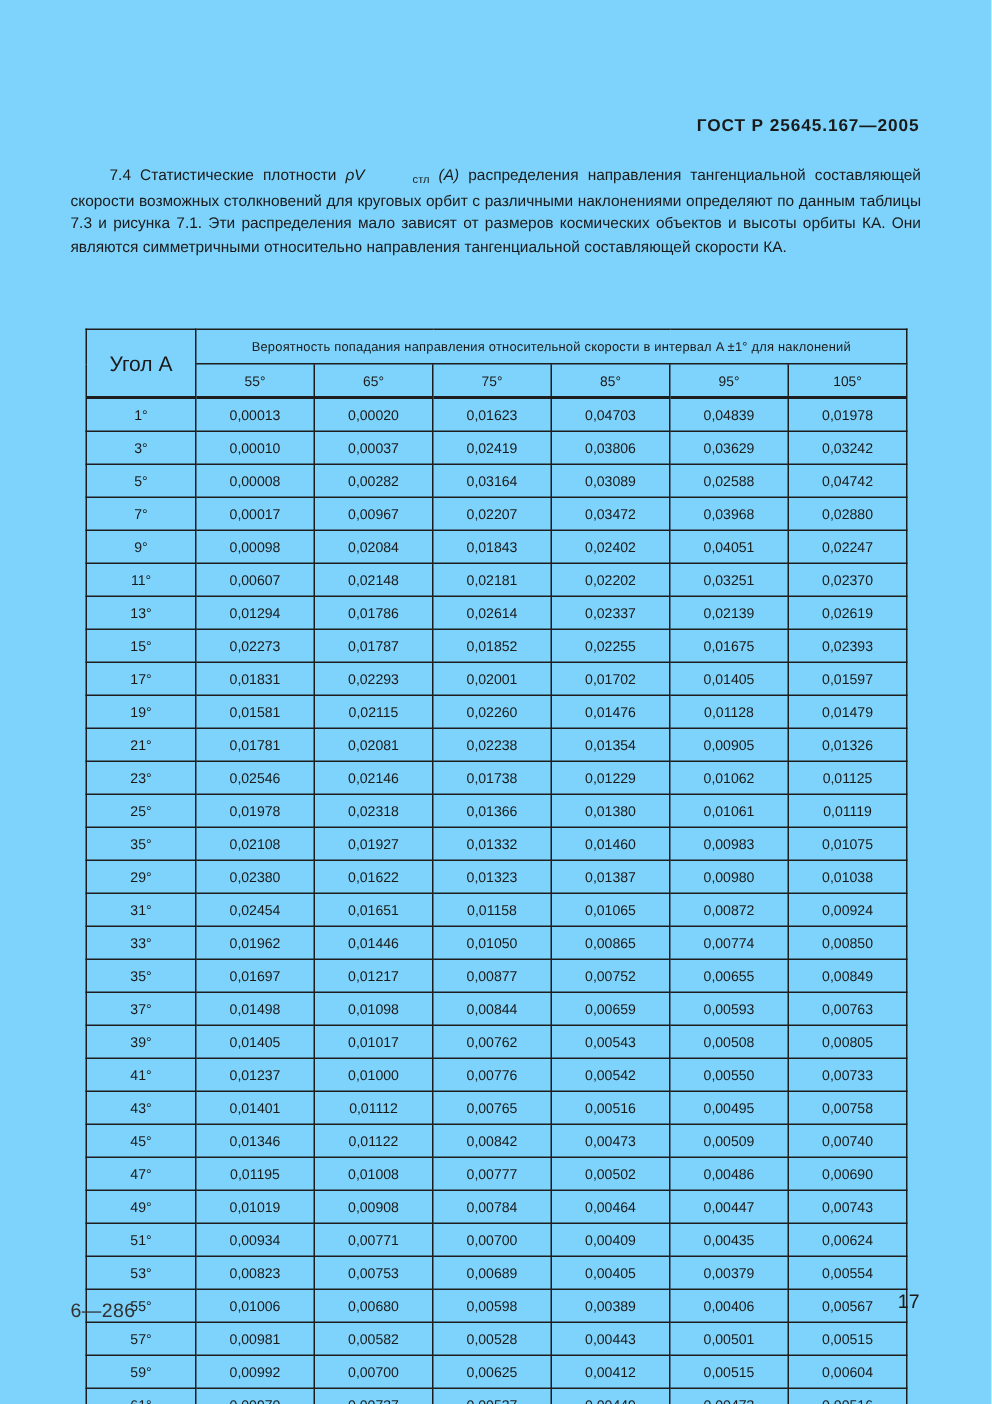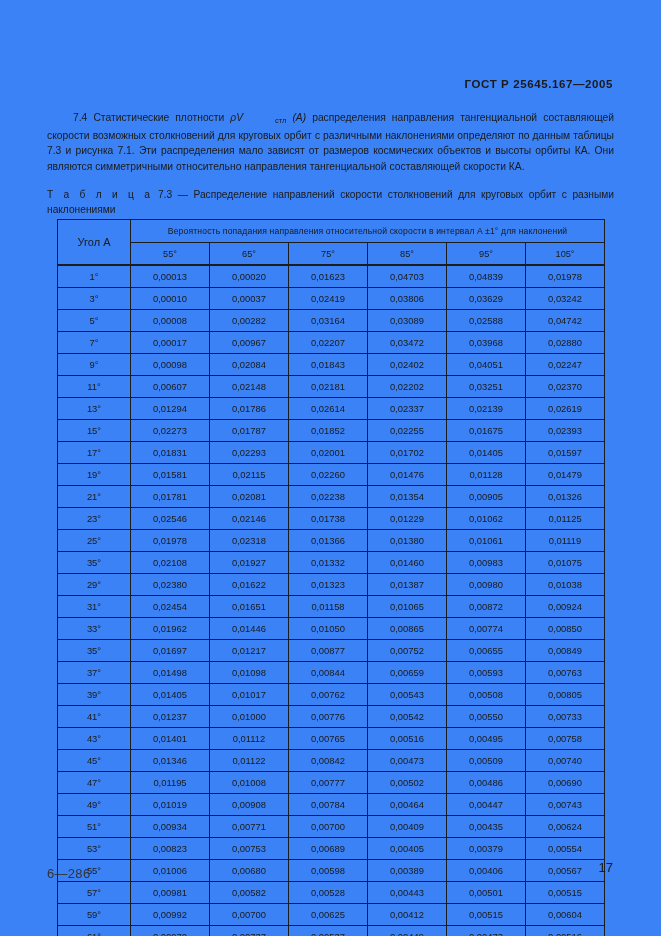--- a/index.html
+++ b/index.html
@@ -13,21 +13,21 @@
     position: relative;
     font-family: "Liberation Sans", sans-serif;
     color: #1a1a1a;
     overflow: hidden;
   }
   .page {
     position: absolute;
     left: 0; top: 0;
     width: 661px;
     height: 936px;
-    background: #3b82f6;
+    background: #7dd3fc;
   }
   
   .doc-header {
     position: absolute;
     right: 48px;
     top: 78px;
     font-size: 11.5px;
     font-weight: bold;
     letter-spacing: 0.6px;
     white-space: nowrap;
@@ -86,21 +86,21 @@
     height: 21px;
     vertical-align: middle;
   }
   table.data th.grp {
     font-size: 8.6px;
     height: 22px;
     letter-spacing: 0.15px;
     text-align: center;
   }
   table.data th.angcol {
-    font-size: 11px;
+    font-size: 14px;
   }
   table.data th.sub-ang {
     font-size: 9.2px;
     height: 21px;
   }
   table.data tbody tr:first-child td {
     border-top: 2px solid #1d1d1d;
   }
   table.data td.ang { font-size: 9.4px; }
   col.c0 { width: 73px; }
@@ -131,26 +131,20 @@
 <body>
 
 <div class="page">
 
   <div class="doc-header">ГОСТ Р 25645.167—2005</div>
 
   <div class="body-block">
     <p class="para"><span>7.4</span> <span>Статистические плотности </span><span class="var">ρ</span><span class="var">V</span><span class="sub">стл</span> <span class="var">(A)</span><span> распределения направления тангенциальной составляющей скорости возможных столкновений для круговых орбит с различными наклонениями определяют по данным таблицы 7.3 и рисунка 7.1. Эти распределения мало зависят от размеров космических объектов и высоты орбиты КА. Они являются симметричными относительно направления тангенциальной составляющей скорости КА.</span></p>
   </div>
 
-  <div class="tbl-caption">
-    <span class="sp">Т а б л и ц а</span>
-    <span>7.3</span>
-    <span>—</span>
-    <span>Распределение направлений скорости столкновений  для круговых орбит с разными наклонениями</span>
-  </div>
 
   <div class="tbl-wrap">
     <table class="data">
       <colgroup>
         <col class="c0">
           <col class="cd">
           <col class="cd">
           <col class="cd">
           <col class="cd">
           <col class="cd">

